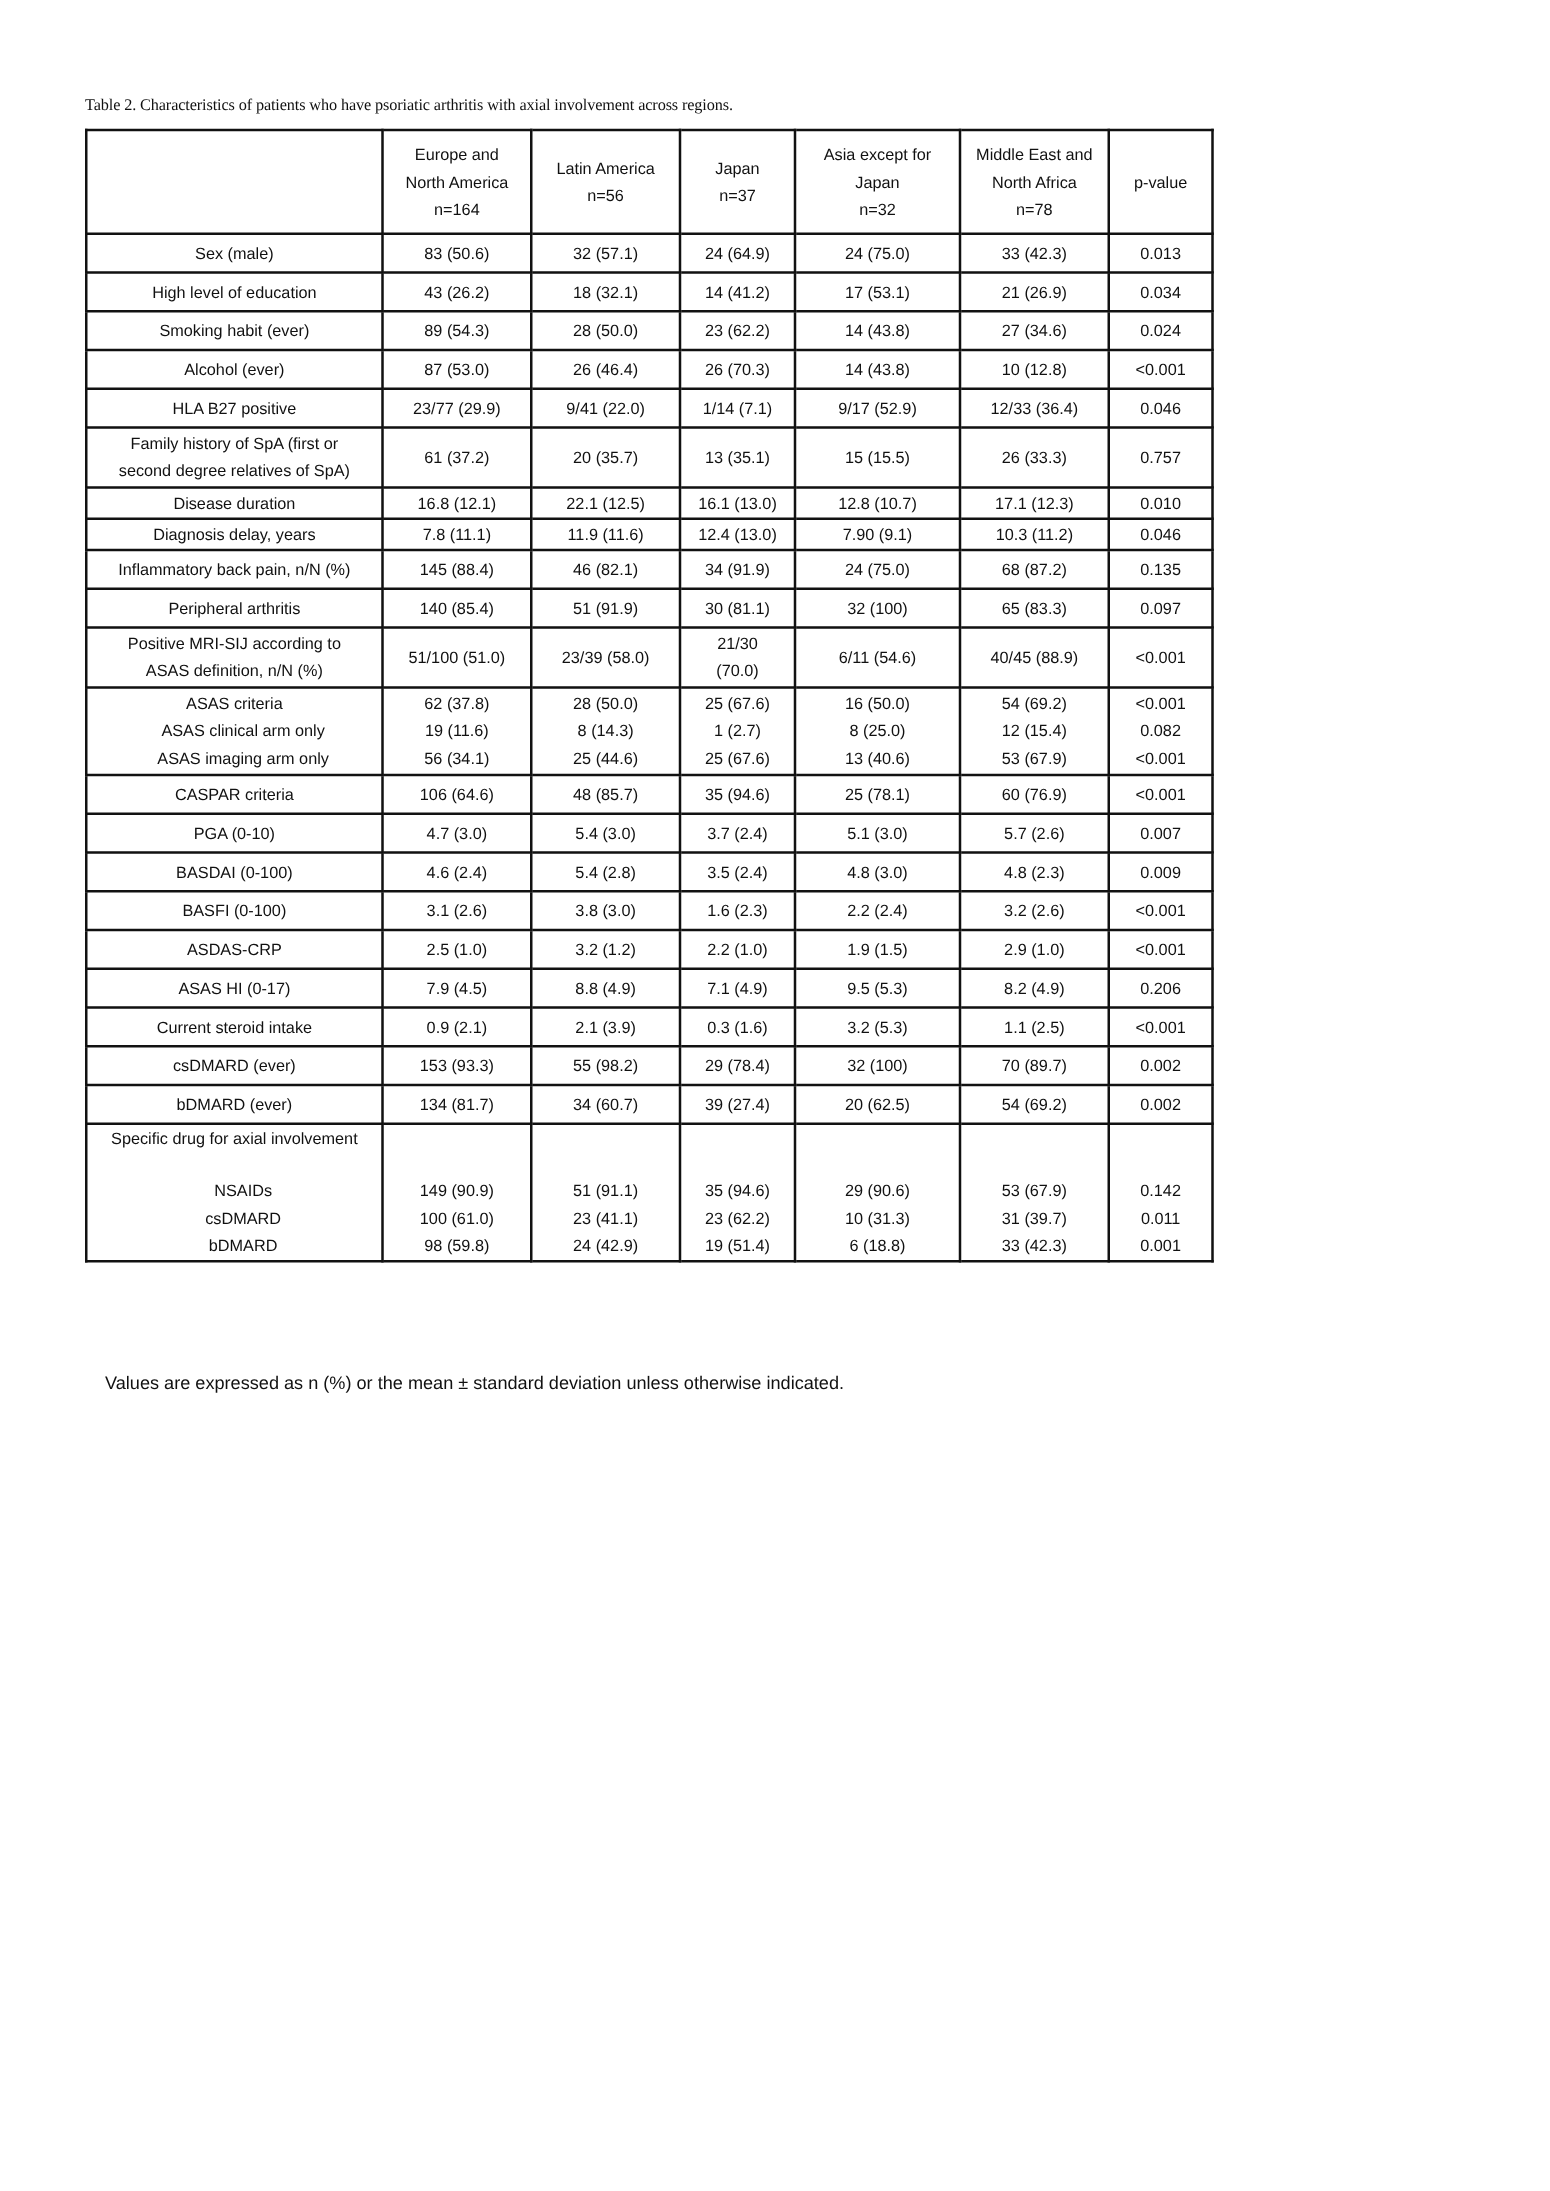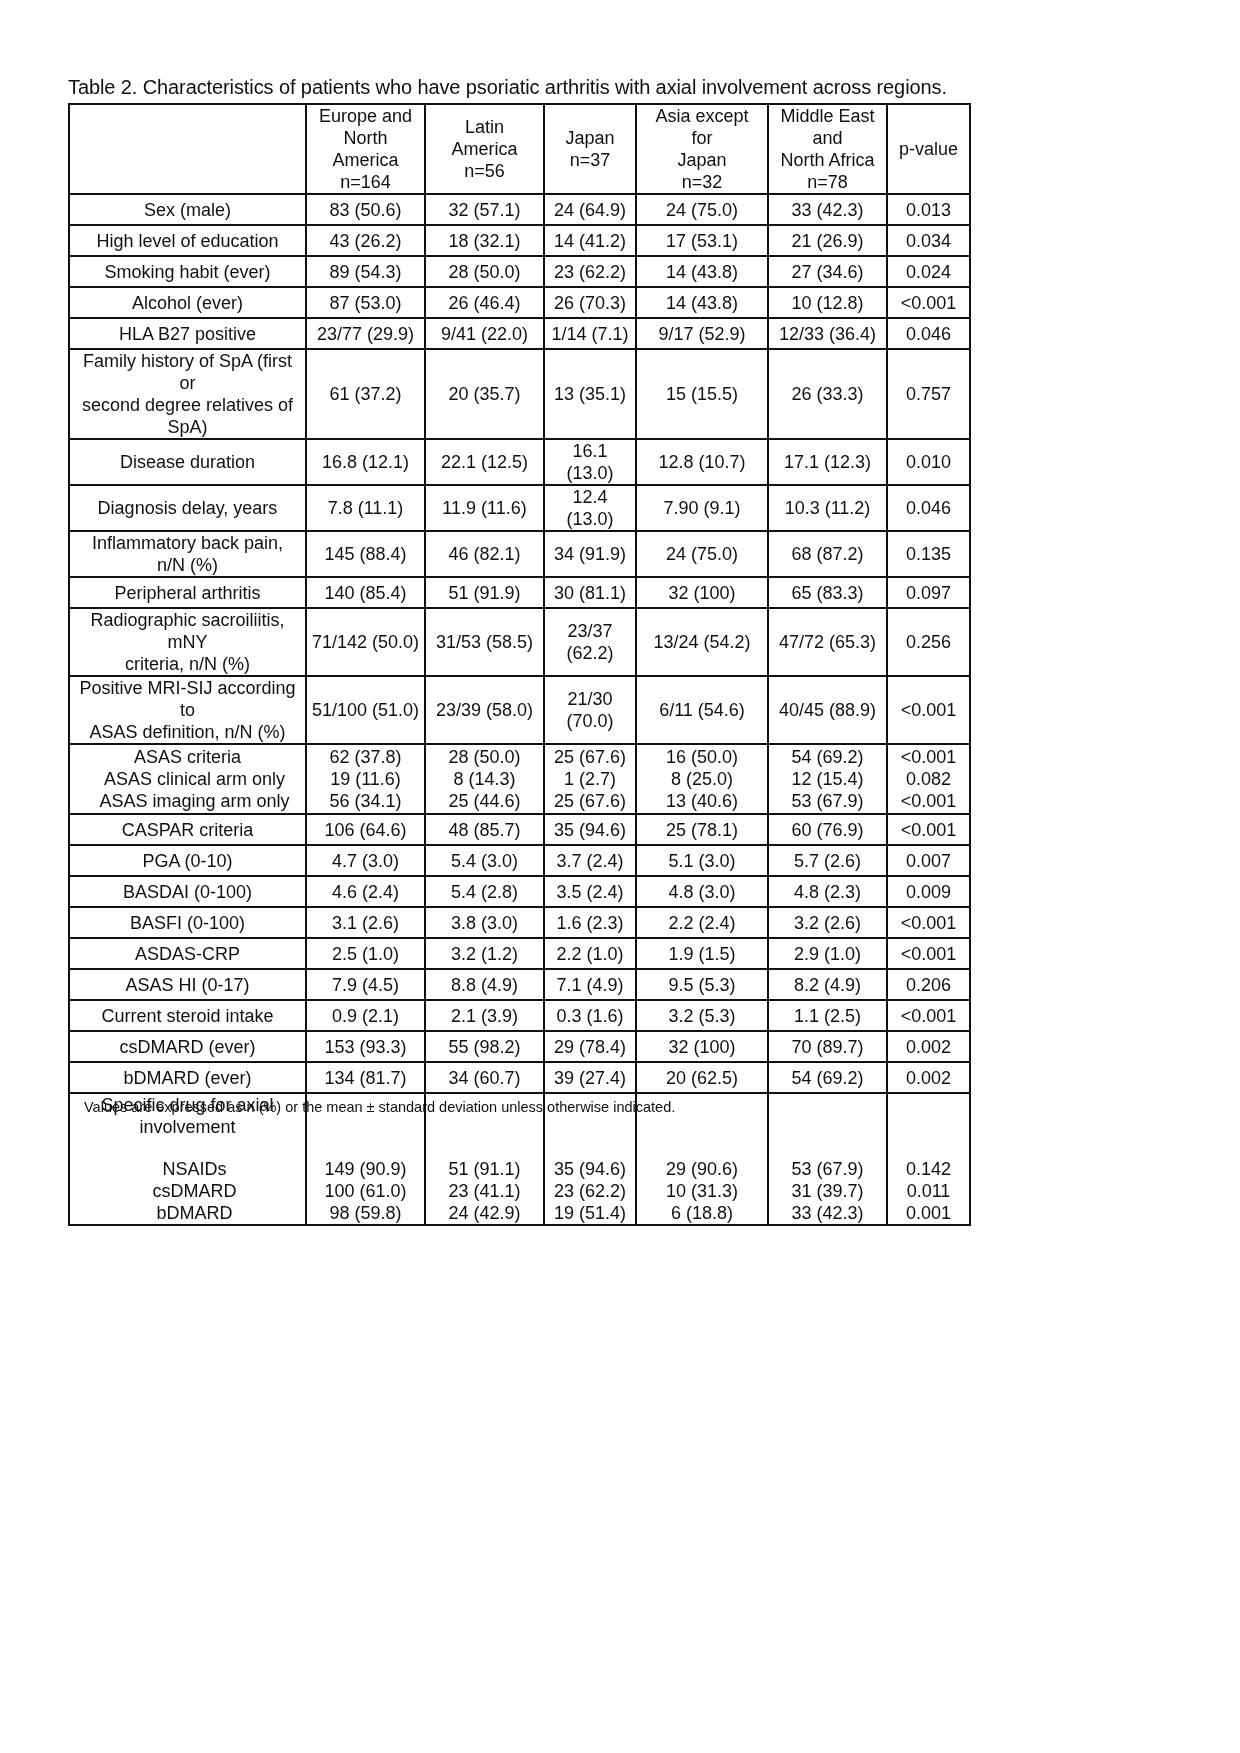--- a/index.html
+++ b/index.html
@@ -1,18 +1,18 @@
 <!DOCTYPE html>
 <html><head>
   <meta charset="utf-8">
   <style>
     html, body { margin: 0; padding: 0; background: #ffffff; }
     body { width: 1240px; height: 1753px; position: relative; font-family: "Liberation Sans", sans-serif; color: #111; }
-    .title { position: absolute; left: 68px; top: 76px; font-size: 20px; letter-spacing: -0.1px; }
-    table { position: absolute; left: 68px; top: 103px; border-collapse: collapse; table-layout: fixed; width: 901px; font-size: 18px; }
+    .title { position: absolute; left: 68px; top: 76px; font-size: 13px; letter-spacing: -0.1px; font-family: Liberation Serif, serif; }
+    table { position: absolute; left: 68px; top: 103px; border-collapse: collapse; table-layout: fixed; width: 901px; font-size: 13px; }
     col.c0 { width: 237px; } col.c1 { width: 119px; } col.c2 { width: 119px; } col.c3 { width: 92px; }
     col.c4 { width: 132px; } col.c5 { width: 119px; } col.c6 { width: 83px; }
     td, th { border: 2px solid #111; padding: 0 8px; font-weight: normal; vertical-align: middle; line-height: 22px; }
     th { text-align: center; height: 81px; }
     td.lbl { text-align: center; }
     td.val { text-align: center; padding: 0 2px; }
     tr.r32 td { height: 29px; }
     tr.r24 td { height: 23px; margin-top: 24px; }
     tr.r2 td { height: 46px; }
     tr.r3 td { height: 68px; }
@@ -156,35 +156,20 @@
       <td class="lbl">Peripheral arthritis</td>
       <td class="val">140 (85.4)</td>
       <td class="val">51 (91.9)</td>
       <td class="val">30 (81.1)</td>
       <td class="val">32 (100)</td>
       <td class="val">65 (83.3)</td>
       <td class="val">0.097</td>
     </tr>
     <tr class="r2">
       <td class="lbl">
-        <span class="cell-line">Radiographic sacroiliitis, mNY</span>
-        <span class="cell-line">criteria, n/N (%)</span>
-      </td>
-      <td class="val">71/142 (50.0)</td>
-      <td class="val">31/53 (58.5)</td>
-      <td class="val">
-        <span class="cell-line">23/37</span>
-        <span class="cell-line">(62.2)</span>
-      </td>
-      <td class="val">13/24 (54.2)</td>
-      <td class="val">47/72 (65.3)</td>
-      <td class="val">0.256</td>
-    </tr>
-    <tr class="r2">
-      <td class="lbl">
         <span class="cell-line">Positive MRI-SIJ according to</span>
         <span class="cell-line">ASAS definition, n/N (%)</span>
       </td>
       <td class="val">51/100 (51.0)</td>
       <td class="val">23/39 (58.0)</td>
       <td class="val">
         <span class="cell-line">21/30</span>
         <span class="cell-line">(70.0)</span>
       </td>
       <td class="val">6/11 (54.6)</td>

